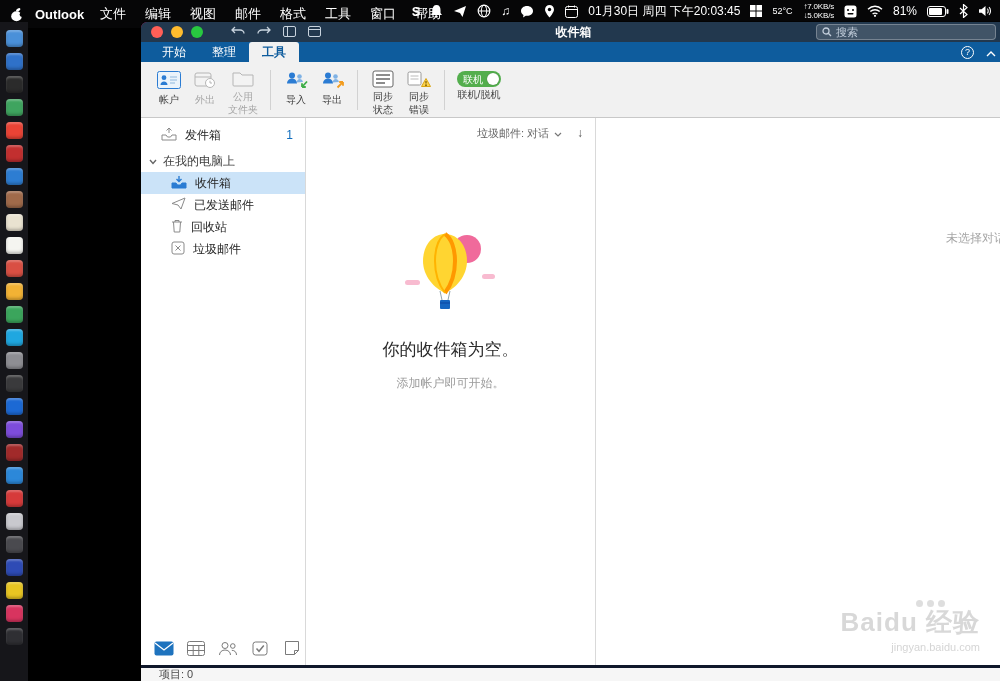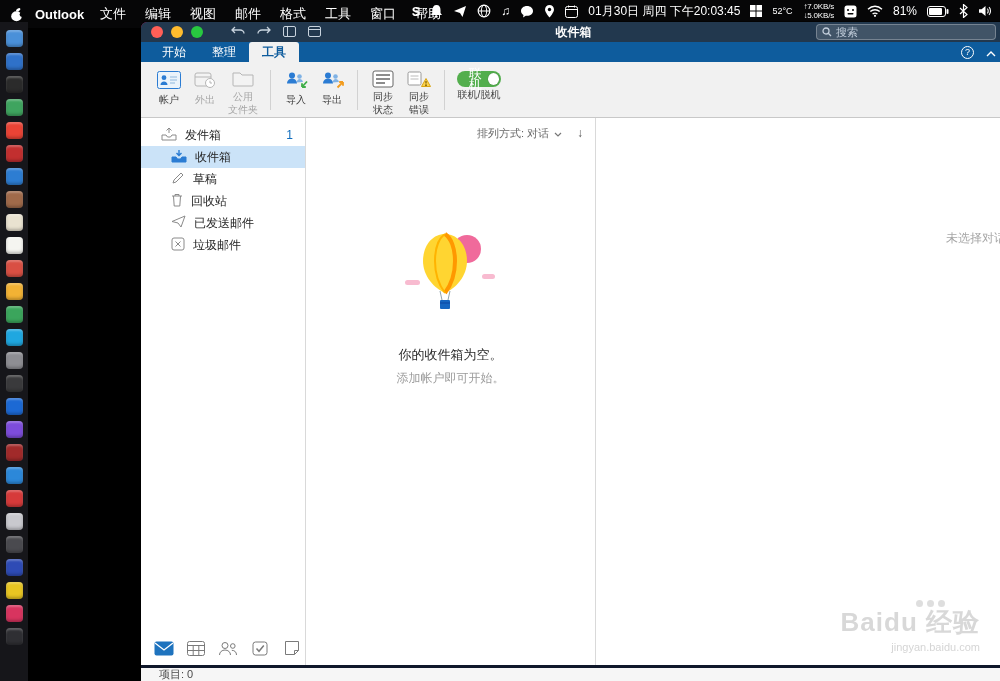--- a/index.html
+++ b/index.html
@@ -50,43 +50,43 @@
     display:flex;align-items:center;justify-content:center}
 
   .ribbon{position:absolute;left:0;top:40px;right:0;height:56px;background:#f1f1f1;
     border-bottom:1px solid #c8c8c8;display:flex;align-items:stretch;padding:5px 0 2px 10px}
   .rbtn{display:flex;flex-direction:column;align-items:center;padding:1px 5px 0;min-width:36px;gap:2px;
     font-size:10px;color:#3f3f3f;line-height:11px;text-align:center}
   .rbtn.disabled{color:#a5a5a5}
   .ric{height:24px;display:flex;align-items:center;justify-content:center}
   .rdiv{width:1px;background:#d2d2d2;margin:3px 7px 5px}
   .pill{width:44px;height:16px;border-radius:8px;background:#53ae4d;display:flex;align-items:center;
-    justify-content:space-between;padding:0 2px 0 6px;color:#fff;font-size:13px;margin-top:3px}
+    justify-content:space-between;padding:0 2px 0 6px;color:#fff;font-size:10px;margin-top:3px}
   .knob{width:12px;height:12px;border-radius:50%;background:#fff;box-shadow:0 0 1px rgba(0,0,0,.4)}
 
   .content{position:absolute;left:0;top:96px;right:0;bottom:16px;background:#fff;display:flex}
 
   
   .sidebar{width:165px;border-right:1px solid #d9d9d9;position:relative;padding-top:6px}
   .srow{height:22px;display:flex;align-items:center;font-size:12px;color:#262626;gap:8px;padding-left:20px;padding-right:12px}
   .srow .count{margin-left:auto;color:#0f6cbd}
   .srow.computer{padding-left:8px;gap:6px;color:#3c3c3c;margin-top:4px}
   .srow.folder{padding-left:30px}
   .srow.selected{background:#cbe3f8}
   .bottomnav{position:absolute;bottom:8px;left:0;right:0;display:flex;align-items:center;gap:12px;padding-left:13px}
   .bn{display:flex;align-items:center;justify-content:center;width:20px;height:18px}
 
   
   .listpane{width:290px;border-right:1px solid #d9d9d9;position:relative}
   .lheader{height:30px;display:flex;align-items:center;justify-content:flex-end;padding:0 12px;
     font-size:11px;color:#666;gap:5px}
   .sortarrow{margin-left:10px;font-size:12px;color:#555}
   .empty{position:absolute;top:112px;left:0;right:0;text-align:center}
-  .empty-title{margin-top:26px;font-size:13px;color:#2b2b2b}
-  .empty-sub{margin-top:6px;font-size:12px;color:#9b9b9b}
+  .empty-title{margin-top:18px;font-size:17px;color:#2b2b2b}
+  .empty-sub{margin-top:14px;font-size:12px;color:#9b9b9b}
 
   
   .readingpane{flex:1;position:relative}
   .noconv{position:absolute;top:112px;left:0;right:0;text-align:right;font-size:12px;color:#a6a6a6}
   .watermark{position:absolute;right:26px;bottom:12px;text-align:right;color:rgba(125,125,125,.30)}
   .wm-paws{display:flex;gap:4px;justify-content:center;margin-bottom:-2px;margin-left:40px}
   .wm-paws span{width:7px;height:7px;border-radius:50%;background:rgba(125,125,125,.25);display:block}
   .wm-main{font-size:26px;font-weight:bold;letter-spacing:1px}
   .wm-sub{font-size:11px;margin-top:1px;color:rgba(125,125,125,.33)}
 
@@ -402,52 +402,52 @@
         <div class="srow">
           <span>
             <svg width="16" height="14" viewBox="0 0 16 14">
                 <path d="M1 8h4l1.5 2h3L11 8h4v5H1z" fill="none" stroke="#8a8a8a"></path>
                 <path d="M8 1v5 M5.5 3.5 L8 1l2.5 2.5" stroke="#8a8a8a" fill="none"></path>
               </svg>
           </span>
           <span>发件箱</span>
           <span class="count">1</span>
         </div>
+        <div class="srow computer">
+          <span>
+            <svg width="8" height="6" viewBox="0 0 8 6">
+                <path d="M1 1 L4 4.5 L7 1" stroke="#666" fill="none" stroke-width="1.4"></path>
+              </svg>
+          </span>
+          <span>在我的电脑上</span>
+        </div>
         <div class="srow folder selected">
           <span>
             <svg width="16" height="14" viewBox="0 0 16 14">
                 <path d="M1 8h4l1.5 2h3L11 8h4v5H1z" fill="#2b7cd3" stroke="#2b7cd3"></path>
                 <path d="M8 1v5 M5.5 4 L8 6.5 L10.5 4" stroke="#2b7cd3" fill="none" stroke-width="1.4"></path>
               </svg>
           </span>
           <span>收件箱</span>
         </div>
         <div class="srow folder">
           <span>
-            <svg width="14" height="14" viewBox="0 0 14 14">
-                <path d="M2 12 L3 9 L10 2 L12 4 L5 11 Z" fill="none" stroke="#8a8a8a"></path>
-              </svg>
-          </span>
-          <span>草稿</span>
+            <svg width="15" height="13" viewBox="0 0 15 13">
+                <path d="M1 6.5 L14 1 L10 12 L7 8 Z" fill="none" stroke="#8a8a8a" stroke-linejoin="round"></path>
+              </svg>
+          </span>
+          <span>已发送邮件</span>
         </div>
         <div class="srow folder">
           <span>
             <svg width="12" height="14" viewBox="0 0 12 14">
                 <path d="M1 3h10 M4 3V1.5h4V3 M2.5 3l.7 10h5.6l.7-10" fill="none" stroke="#8a8a8a"></path>
               </svg>
           </span>
           <span>回收站</span>
-        </div>
-        <div class="srow folder">
-          <span>
-            <svg width="15" height="13" viewBox="0 0 15 13">
-                <path d="M1 6.5 L14 1 L10 12 L7 8 Z" fill="none" stroke="#8a8a8a" stroke-linejoin="round"></path>
-              </svg>
-          </span>
-          <span>已发送邮件</span>
         </div>
         <div class="srow folder">
           <span>
             <svg width="14" height="14" viewBox="0 0 14 14">
                 <rect x="1" y="1" width="12" height="12" rx="2" fill="none" stroke="#8a8a8a"></rect>
                 <path d="M4.5 4.5l5 5 M9.5 4.5l-5 5" stroke="#8a8a8a"></path>
               </svg>
           </span>
           <span>垃圾邮件</span>
         </div>
@@ -486,21 +486,21 @@
             <svg width="16" height="16" viewBox="0 0 16 16">
                 <path d="M1.5 1.5h13v9l-4 4h-9z" fill="none" stroke="#7a7a7a"></path>
                 <path d="M10.5 14.5v-4h4" fill="none" stroke="#7a7a7a"></path>
               </svg>
           </span>
         </div>
       </div>
 
       <div class="listpane">
         <div class="lheader">
-          <span>排列方式: 对话</span>
+          <span>垃圾邮件: 对话</span>
           <span>
             <svg width="8" height="5" viewBox="0 0 8 5">
                 <path d="M1 1 L4 4 L7 1" stroke="#777" fill="none" stroke-width="1.2"></path>
               </svg>
           </span>
           <span class="sortarrow">↓</span>
         </div>
         <div class="empty">
           <svg width="96" height="86" viewBox="0 0 96 86">
             <circle cx="64" cy="19" r="14" fill="#f06a9b"></circle>

